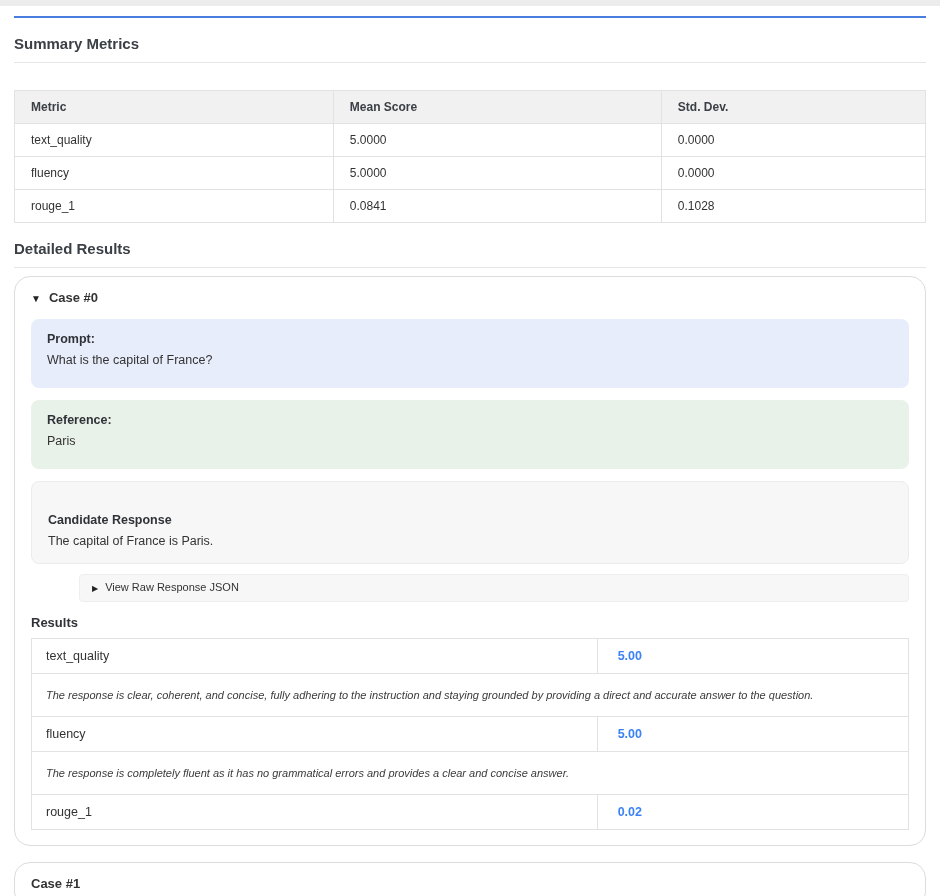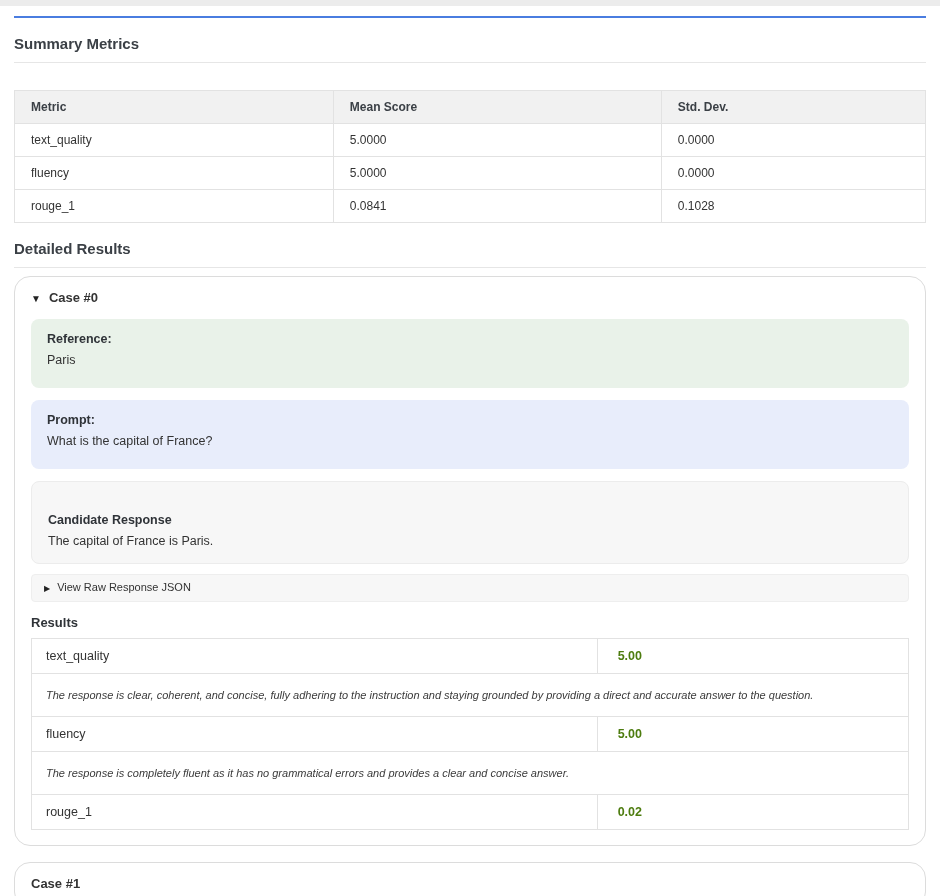--- a/index.html
+++ b/index.html
@@ -71,40 +71,40 @@
   }
   .io-box .io-label{font-weight:700;display:block;margin-bottom:5px;color:#2f3338;}
   .io-box.prompt{background:var(--prompt-bg);}
   .io-box.reference{background:var(--reference-bg);}
   .io-box.candidate{
     background:var(--candidate-bg);
     border:1px solid #ececec;
     padding:30px 16px 14px 16px;
   }
   details.raw-json{
-    margin-top:10px;background:#f7f7f7;border:1px solid #eeeeee;border-radius:4px;
+    margin-top:10px;background:#f7f7f7;border:1px solid #eeeeee;border-radius:4px;margin-left:48px;
   }
   details.raw-json summary{
     list-style:none;cursor:pointer;font-size:11px;line-height:14px;color:#333;
     padding:5px 12px;font-weight:400;
   }
   details.raw-json summary::-webkit-details-marker{display:none;}
   details.raw-json .caret{font-size:8px;margin-right:7px;}
   h3.metrics-heading{
     font-size:13px;line-height:16px;font-weight:700;color:#2f3338;
     margin:13px 0 7px 0;
   }
   table.metrics-table{
     width:100%;border-collapse:collapse;font-size:12.5px;color:#333;
   }
   table.metrics-table td{
     border:1px solid var(--border);padding:10px 14px;text-align:left;
   }
   table.metrics-table td.metric-name{width:64.5%;}
-  table.metrics-table td.metric-value{font-weight:700;color:#4d7c0f;padding-left:20px;}
+  table.metrics-table td.metric-value{font-weight:700;color:#3b82f6;padding-left:20px;}
   table.metrics-table td.metric-explanation{
     font-style:italic;font-size:11px;line-height:14px;color:#3a3a3a;
     padding:14px 14px;
   }
 </style>
 </head>
 <body>
 
 <div class="top-strip"></div>
 
@@ -146,28 +146,28 @@
     </tbody>
   </table>
 
   <h2 class="section-heading">Detailed Results</h2>
 
   <details class="case-card" open="">
     <summary>
       <span class="caret">▼</span><span>Case #0</span>
     </summary>
 
+    <div class="io-box prompt">
+      <span class="io-label">Prompt:</span>
+      <span>What is the capital of France?</span>
+    </div>
+
     <div class="io-box reference">
       <span class="io-label">Reference:</span>
       <span>Paris</span>
-    </div>
-
-    <div class="io-box prompt">
-      <span class="io-label">Prompt:</span>
-      <span>What is the capital of France?</span>
     </div>
 
     <div class="io-box candidate">
       <span class="io-label">Candidate Response</span>
       <span>The capital of France is Paris.</span>
     </div>
 
     <details class="raw-json">
       <summary>
         <span class="caret">▶</span><span>View Raw Response JSON</span>

